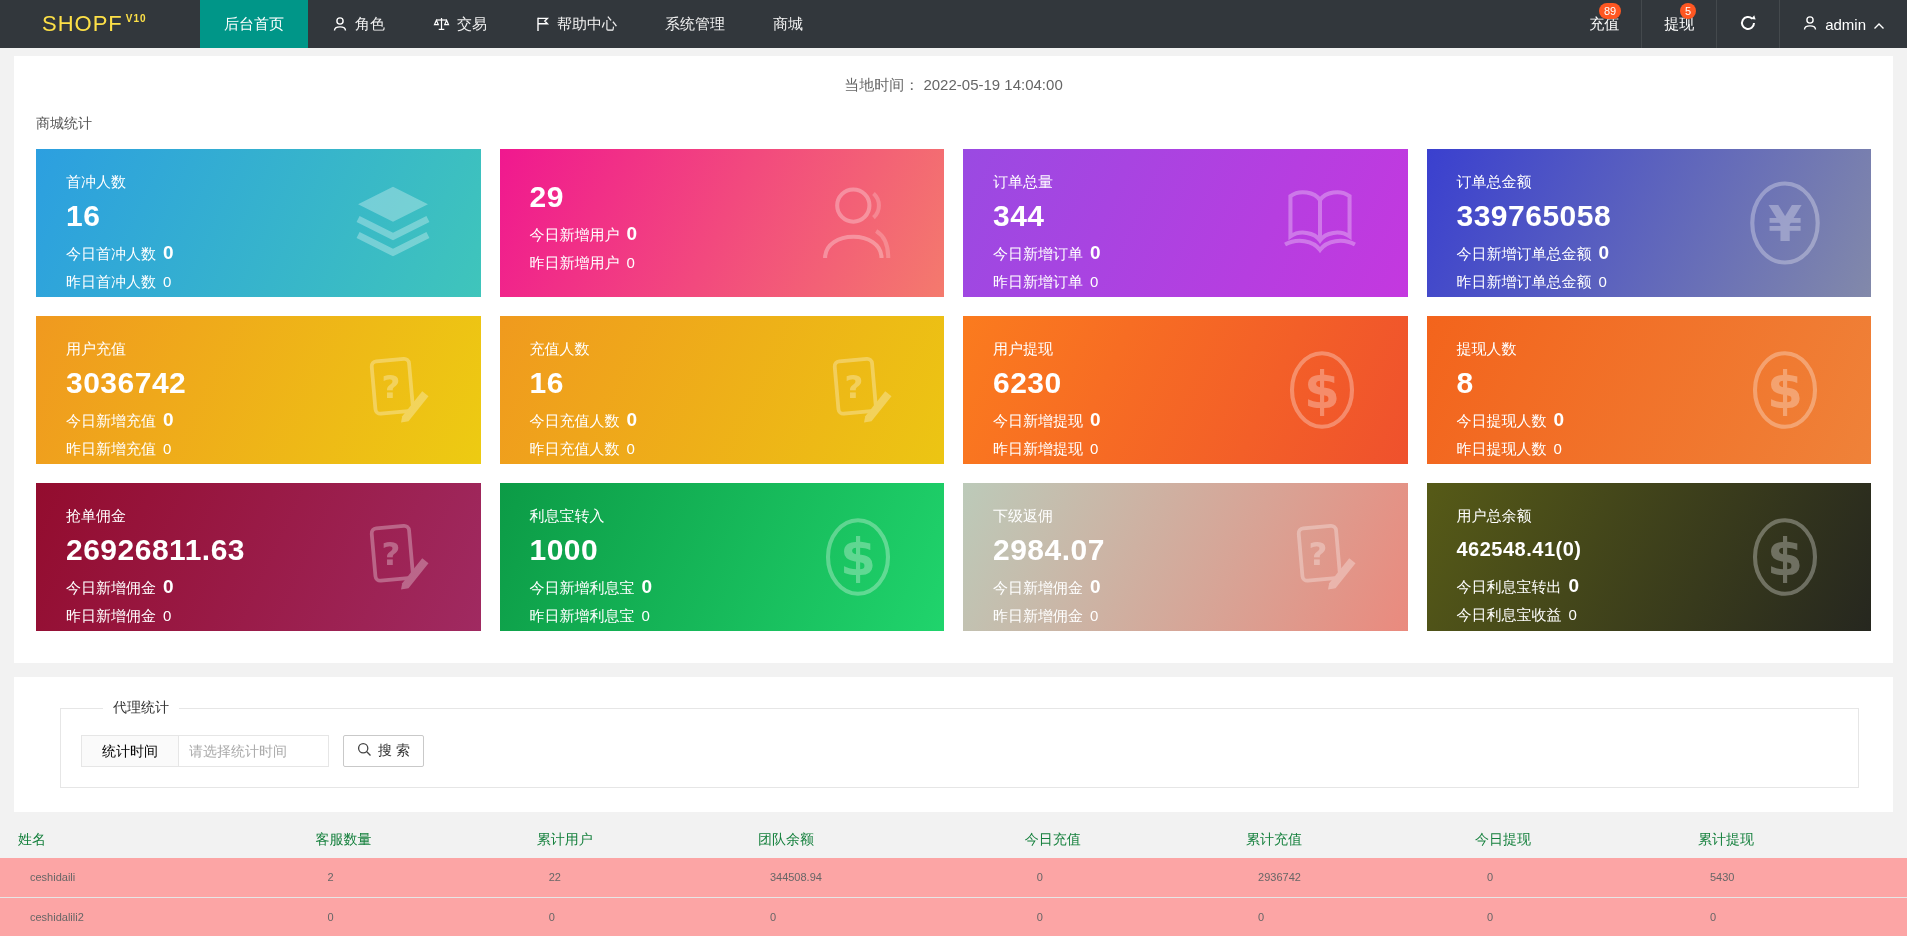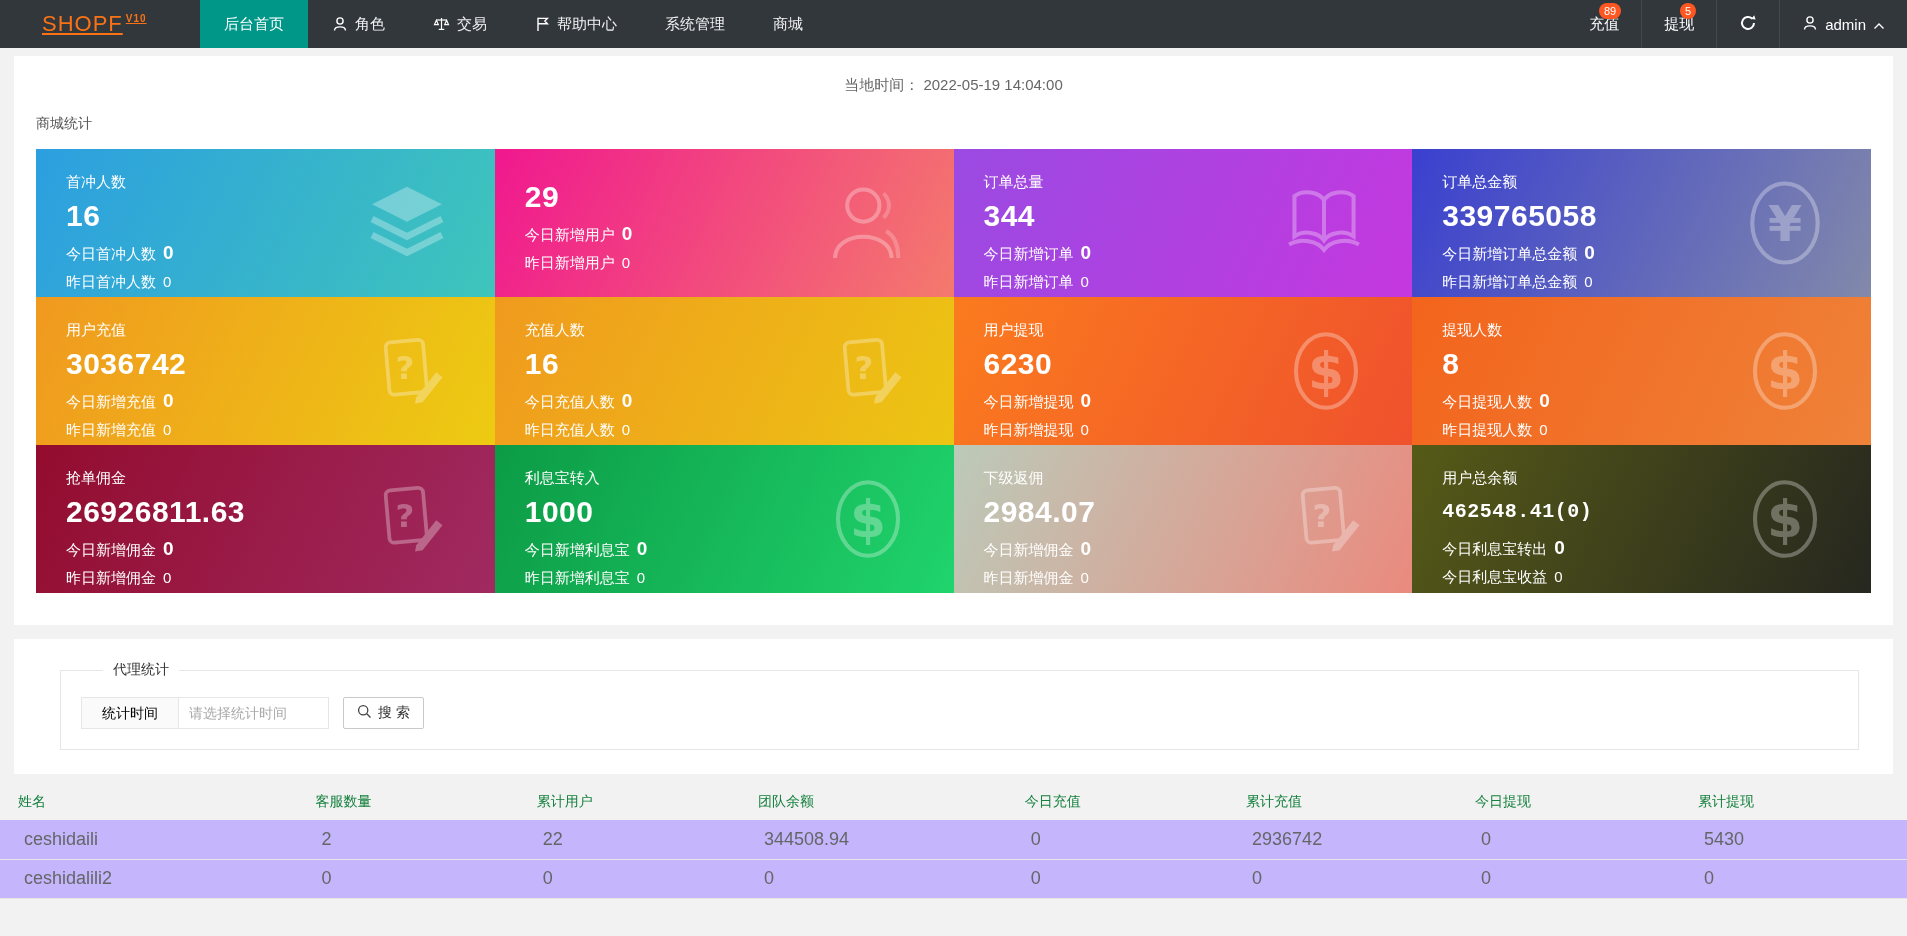--- a/index.html
+++ b/index.html
@@ -2,21 +2,21 @@
 <html><head>
 <meta charset="utf-8">
 <style>
   * { margin:0; padding:0; box-sizing:border-box; }
   html,body { width:1907px; height:936px; overflow:hidden; background:#f2f2f2;
     font-family:"Liberation Sans","DejaVu Sans",sans-serif; }
 
   
   .topbar { height:48px; background:#32373c; display:flex; align-items:stretch; color:#fff; }
   .logo { width:200px; display:flex; align-items:center; padding-left:42px; font-size:22px;
-    letter-spacing:1px; color:#f97316; white-space:nowrap;text-decoration:underline; }
+    letter-spacing:1px; color:#fde047; white-space:nowrap; }
   .logo sup { font-size:10px; margin-left:3px; transform:translateY(-6px); font-weight:700; }
   .nav { display:flex; align-items:stretch; }
   .nav-item { display:flex; align-items:center; gap:7px; padding:0 24px; font-size:15px;
     color:#f0f0f0; cursor:pointer; }
   .nav-item.active { background:#009688; color:#fff; }
   .nav-item svg { display:block; }
   .tb-right { margin-left:auto; display:flex; align-items:stretch; }
   .time-block { display:flex; flex-direction:column; justify-content:center; align-items:center;
     padding:0 26px; border-left:1px solid rgba(255,255,255,.09); border-right:1px solid rgba(255,255,255,.09); }
   .time-block .t1 { font-size:13px; line-height:17px; }
@@ -26,25 +26,25 @@
   .badge { position:absolute; top:3px; right:20px; background:#ff5722; color:#fff; font-size:11px;
     line-height:16px; min-width:16px; padding:0 5px; border-radius:9px; text-align:center; }
   .tb-user { gap:7px; border-right:none; }
 
   
   .panel { background:#fff; margin:8px 14px 0 14px; }
   .panel-stats { padding-bottom:6px; }
   .time-line { text-align:center; padding:20px 0 6px 0; font-size:15px; color:#666; }
   .stats-title { font-size:14px; color:#555; padding:14px 0 16px 22px; }
 
-  .cards-grid { display:grid; grid-template-columns:repeat(4,1fr); padding:0 22px 26px 22px; }
+  .cards-grid { display:grid; grid-template-columns:repeat(4,1fr); gap:19px; padding:0 22px 26px 22px; }
   .stat-card { position:relative; height:148px; color:#fff; padding:24px 0 0 30px; overflow:hidden; }
   .card-title { font-size:15px; }
   .card-value { font-size:30px; font-weight:700; margin:7px 0 9px 0; letter-spacing:.5px; }
-  .stat-card.small-value .card-value { font-size:20px; margin:12px 0 14px 0;font-family:Liberation Mono, monospace; }
+  .stat-card.small-value .card-value { font-size:20px; margin:12px 0 14px 0; }
   .card-line { font-size:15px; margin-bottom:9px; display:flex; align-items:baseline; }
   .card-line .v1 { font-weight:700; font-size:19px; margin-left:7px; }
   .card-line .v2 { font-weight:400; font-size:15px; margin-left:7px; }
   .card-icon { position:absolute; right:45px; top:50%; transform:translateY(-50%); opacity:.3; }
   .card-icon svg { display:block; }
 
   
   .panel-agent { margin-top:14px; padding:22px 30px 24px 30px; }
   fieldset { border:1px solid #e6e6e6; padding:18px 20px 20px 20px; margin-left:16px; margin-right:4px; }
   legend { font-size:14px; color:#333; padding:0 10px; margin-left:22px; }
@@ -58,21 +58,21 @@
     border-radius:2px; font-size:14px; color:#333; display:flex; align-items:center; gap:6px; cursor:pointer;
     font-family:inherit; }
 
   
   .panel-table { margin-top:10px; background:#fff; }
   table { width:100%; border-collapse:collapse; table-layout:fixed; }
   col.c1{width:15.6%} col.c2{width:11.6%} col.c3{width:11.6%} col.c4{width:14%}
   col.c5{width:11.6%} col.c6{width:12%} col.c7{width:11.7%}
   thead th { background:#f2f2f2; font-weight:400; font-size:14px; color:#15803d; text-align:left;
     height:36px; padding-left:18px; }
-  tbody td { font-size:18px; color:#666; height:39px; padding-left:24px; border-bottom:1px solid #e6e6e6; background:#c4b5fd; }
+  tbody td { font-size:11px; color:#666; height:39px; padding-left:30px; border-bottom:1px solid #e6e6e6; background:#fca5a5; }
 </style>
 </head>
 <body>
 
 <header class="topbar">
   <div class="logo">
     <span>SHOPF</span>
       <sup>V10</sup>
   </div>
   <nav class="nav">

